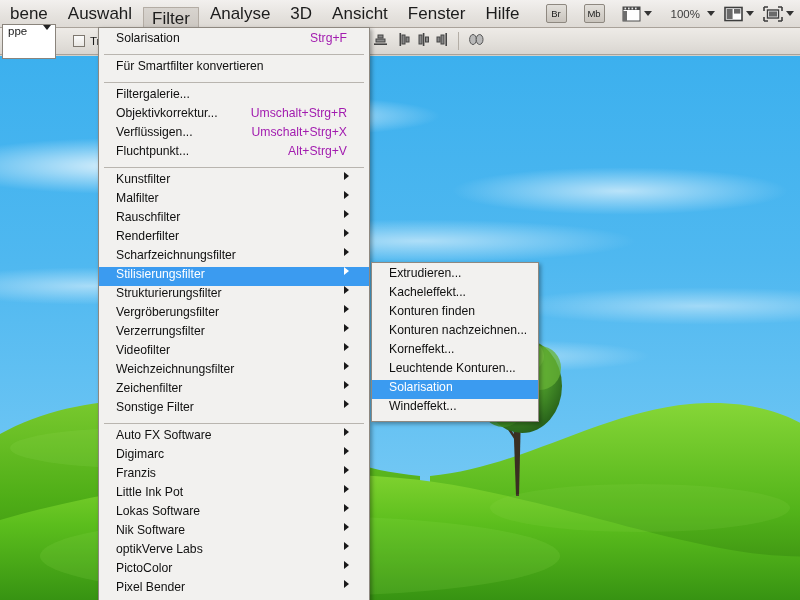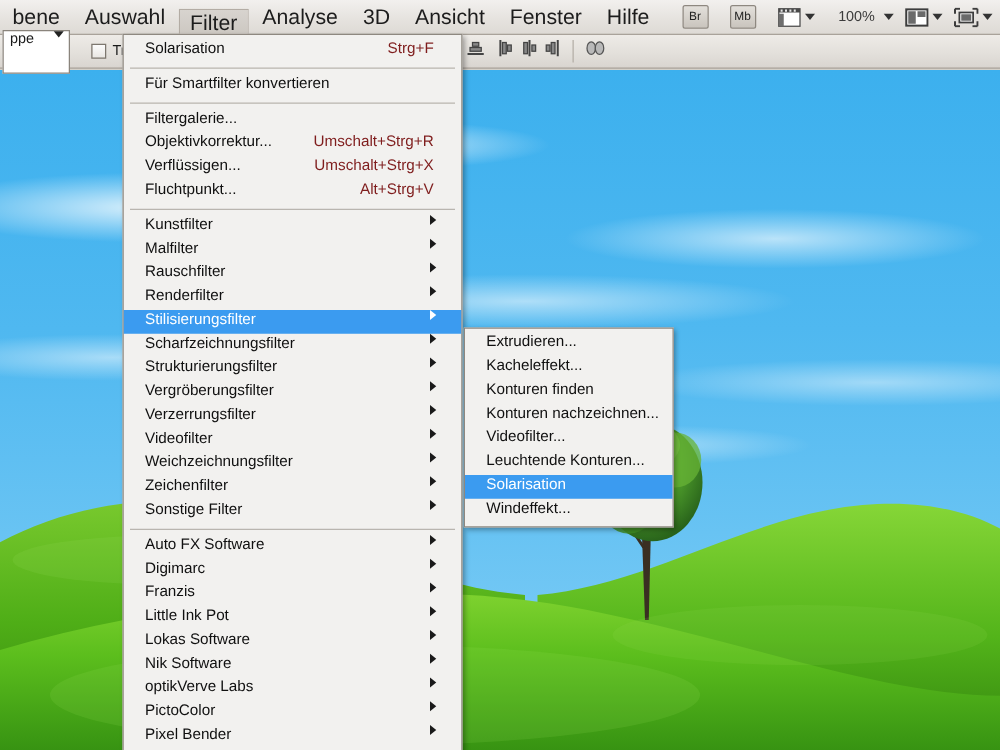--- a/index.html
+++ b/index.html
@@ -102,21 +102,21 @@
   }
   #filter-menu { left: 98px; top: 27px; width: 272px; }
   #sub-menu    { left: 371px; top: 262px; width: 168px; }
 
   .mrow {
     position: relative; display: flex; align-items: flex-start;
     height: 19px; padding: 0 22px 0 17px;
     font-size: 12.2px; color: #101010; white-space: nowrap;
   }
   .mrow .label { flex: 1 1 auto; }
-  .mrow .accel { color: #7f1d1d; font-size: 12.2px; padding-left: 18px; }
+  .mrow .accel { color: #a21caf; font-size: 12.2px; padding-left: 18px; }
   .mrow.sel { background: #3b9bf0; color: #fff; }
   .mrow.sel .label, .mrow.sel .accel { color: #fff; }
   .arrow {
     width: 0; height: 0; margin-left: 8px; margin-right: -2px;
     border-top: 4px solid transparent; border-bottom: 4px solid transparent;
     border-left: 5px solid #1a1a1a;
   }
   .mrow.sel .arrow { border-left-color: #fff; }
   .msep { height: 1px; background: #b9b5af; margin: 4px 5px 4px 5px; }
 </style>
@@ -340,29 +340,29 @@
       <span class="arrow"></span>
     </div>
     <div class="mrow">
       <span class="label">Rauschfilter</span>
       <span class="arrow"></span>
     </div>
     <div class="mrow">
       <span class="label">Renderfilter</span>
       <span class="arrow"></span>
     </div>
+    <div class="mrow">
+      <span class="label">Scharfzeichnungsfilter</span>
+      <span class="arrow"></span>
+    </div>
     <div class="mrow sel">
       <span class="label">Stilisierungsfilter</span>
       <span class="arrow"></span>
     </div>
     <div class="mrow">
-      <span class="label">Scharfzeichnungsfilter</span>
-      <span class="arrow"></span>
-    </div>
-    <div class="mrow">
       <span class="label">Strukturierungsfilter</span>
       <span class="arrow"></span>
     </div>
     <div class="mrow">
       <span class="label">Vergröberungsfilter</span>
       <span class="arrow"></span>
     </div>
     <div class="mrow">
       <span class="label">Verzerrungsfilter</span>
       <span class="arrow"></span>
@@ -431,21 +431,21 @@
     <div class="mrow">
       <span class="label">Kacheleffekt...</span>
     </div>
     <div class="mrow">
       <span class="label">Konturen finden</span>
     </div>
     <div class="mrow">
       <span class="label">Konturen nachzeichnen...</span>
     </div>
     <div class="mrow">
-      <span class="label">Videofilter...</span>
+      <span class="label">Korneffekt...</span>
     </div>
     <div class="mrow">
       <span class="label">Leuchtende Konturen...</span>
     </div>
     <div class="mrow sel">
       <span class="label">Solarisation</span>
     </div>
     <div class="mrow">
       <span class="label">Windeffekt...</span>
     </div>

